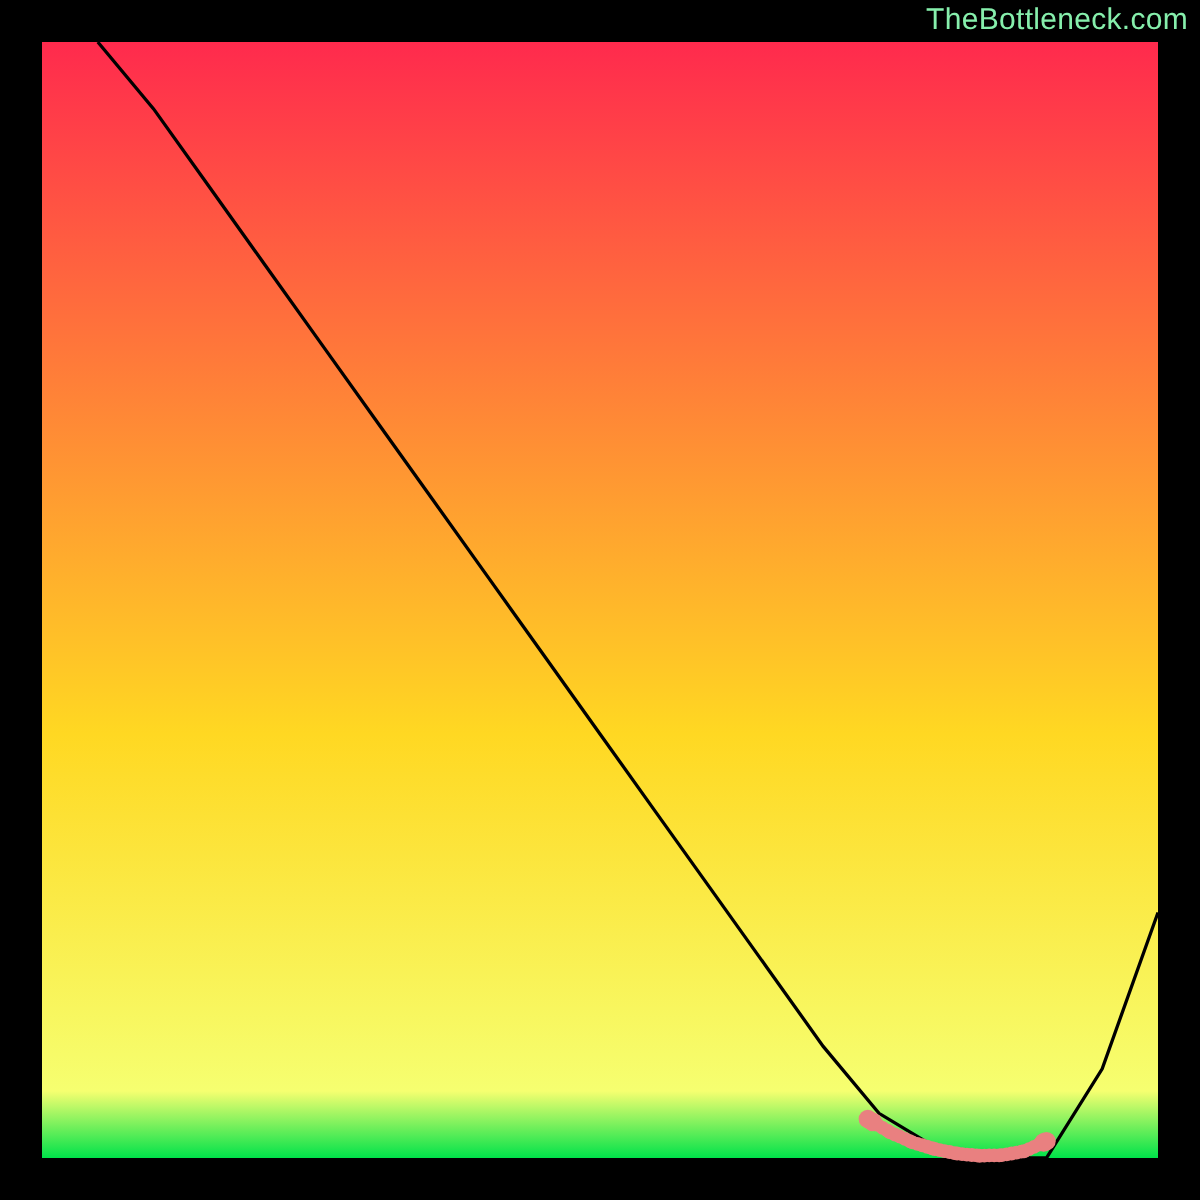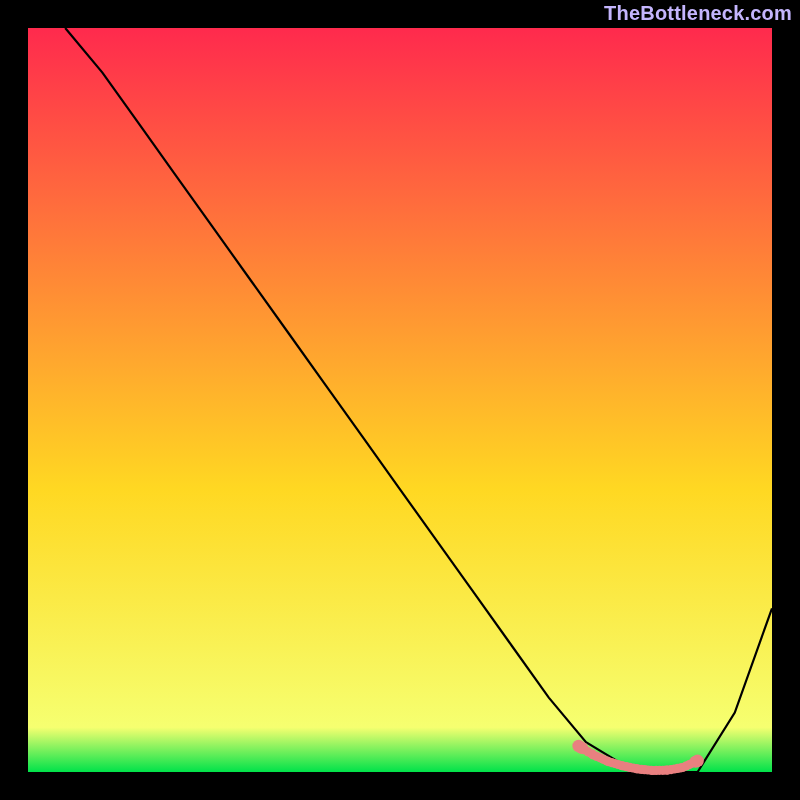--- a/index.html
+++ b/index.html
@@ -14,22 +14,22 @@
   .wrapper {
     position: relative;
     width: 800px;
     height: 800px;
   }
   .watermark {
     position: absolute;
     top: 2px;
     right: 8px;
     font-size: 20px;
-    font-weight: 700;
-    color: #c4b5fd;
+    font-weight: 400;
+    color: #86efac;
     z-index: 10;
     letter-spacing: 0.2px;
   }
   svg.plot {
     position: absolute;
     left: 0;
     top: 0;
     width: 800px;
     height: 800px;
   }

